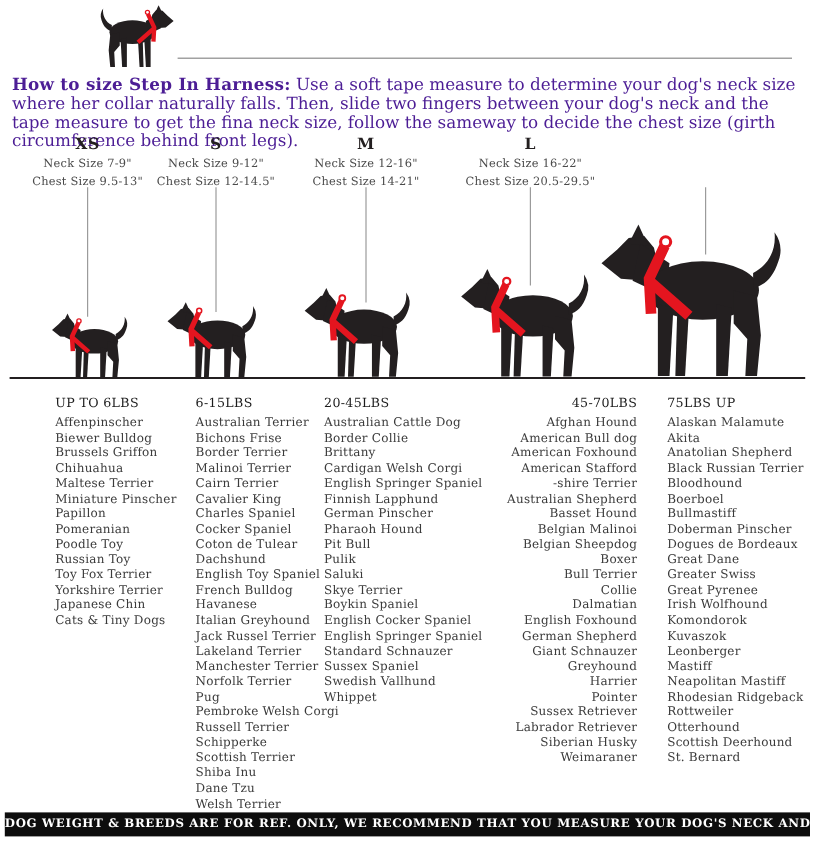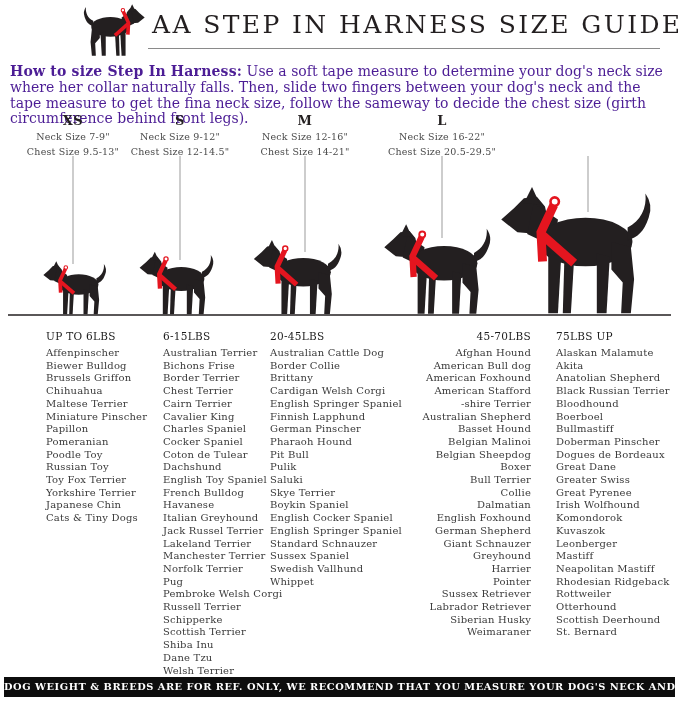--- a/index.html
+++ b/index.html
@@ -60,21 +60,20 @@
         <path d="M34.5 10 L26.5 27 L27.5 45" stroke="#e4151f" stroke-width="5.5" fill="none"></path>
         <path d="M26.5 28 L47 46" stroke="#e4151f" stroke-width="5.5" fill="none"></path>
         <circle cx="35" cy="8" r="2.6" fill="none" stroke="#e4151f" stroke-width="1.6"></circle>
       </g>
     </defs>
   </svg>
 
   <svg class="logo" viewBox="0 0 78 56">
     <use href="#dog-sil" transform="translate(76,3) scale(-0.66,0.66)"></use>
   </svg>
-  <div class="title">AA STEP IN HARNESS SIZE GUIDE</div>
   <div class="title-underline"></div>
 
   <div class="instructions">
     <b>How to size Step In Harness:</b>
     <span>Use a soft tape measure to determine your dog's neck size where her collar naturally falls. Then, slide two fingers between your dog's neck and the tape measure to get the fina neck size, follow the sameway to decide the chest size (girth circumference behind front legs).</span>
   </div>
 
   <div class="size-col pos-xs">
     <div class="size-name">XS</div>
     <div class="size-neck">Neck Size 7-9"</div>
@@ -130,21 +129,21 @@
         <div class="breed">Japanese Chin</div>
         <div class="breed">Cats &amp; Tiny Dogs</div>
       </div>
   </div>
   <div class="breed-col col-2">
     <div class="weight-header">6-15LBS</div>
     <div>
         <div class="breed">Australian Terrier</div>
         <div class="breed">Bichons Frise</div>
         <div class="breed">Border Terrier</div>
-        <div class="breed">Chest Terrier</div>
+        <div class="breed">Malinoi Terrier</div>
         <div class="breed">Cairn Terrier</div>
         <div class="breed">Cavalier King</div>
         <div class="breed">Charles Spaniel</div>
         <div class="breed">Cocker Spaniel</div>
         <div class="breed">Coton de Tulear</div>
         <div class="breed">Dachshund</div>
         <div class="breed">English Toy Spaniel</div>
         <div class="breed">French Bulldog</div>
         <div class="breed">Havanese</div>
         <div class="breed">Italian Greyhound</div>

